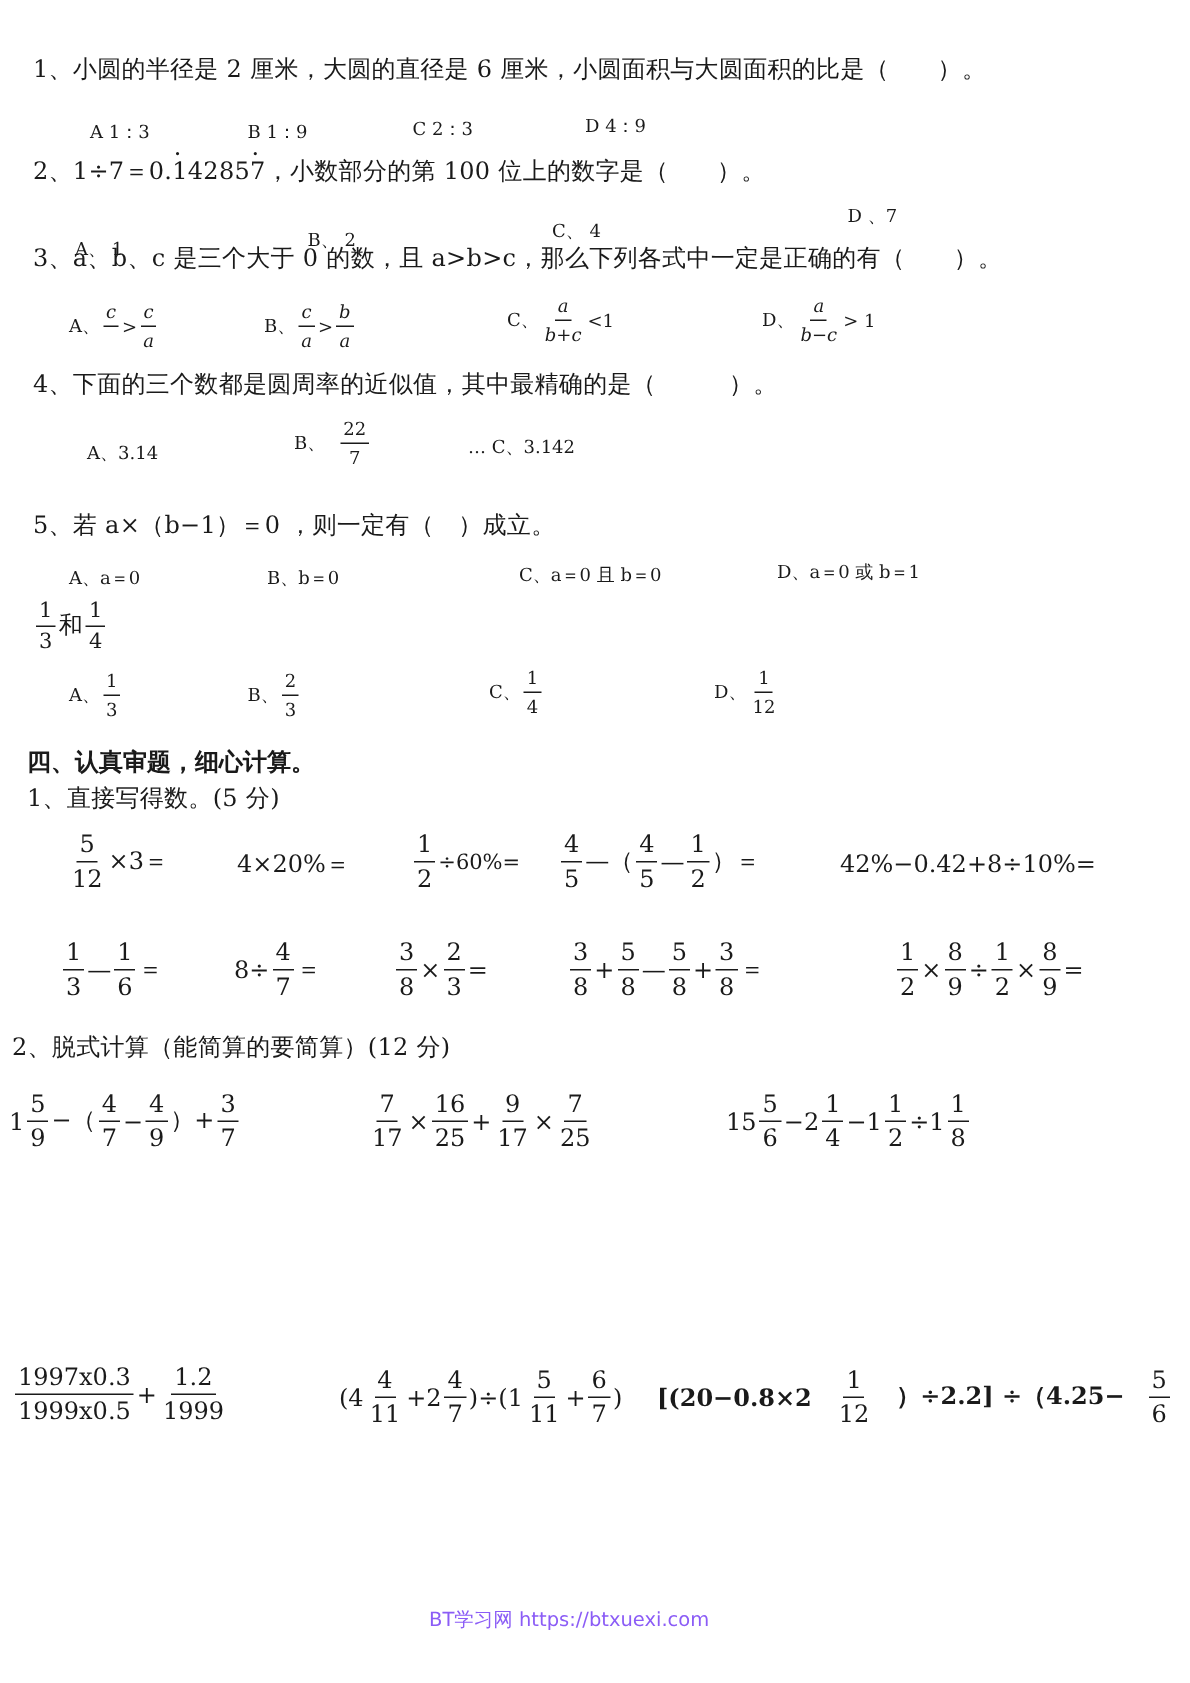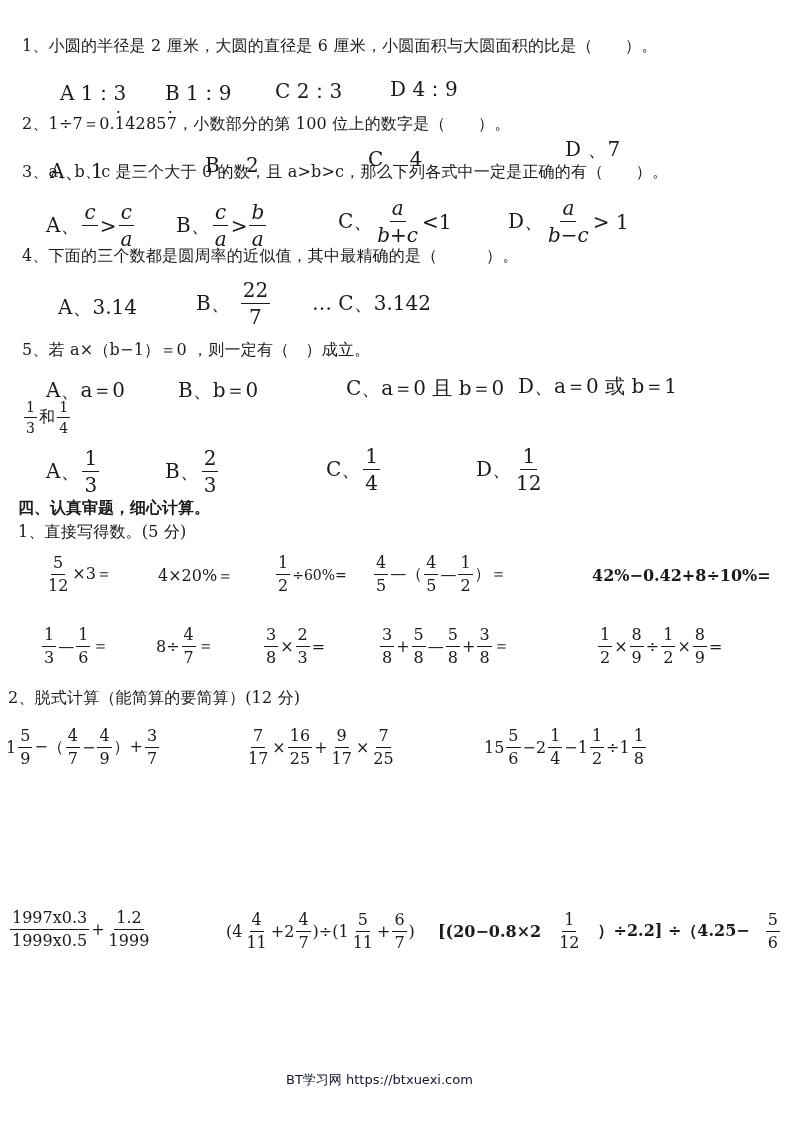--- a/index.html
+++ b/index.html
@@ -2,44 +2,44 @@
 <html><head>
 <meta charset="utf-8">
 <style>
   html, body { margin: 0; padding: 0; }
   body {
     width: 793px; height: 1122px; background: #ffffff; position: relative; overflow: hidden;
     font-family: "DejaVu Serif", "Liberation Serif", serif; color: #1a1a1a;
   }
   .abs { position: absolute; white-space: nowrap; }
   .q { font-size: 16px; letter-spacing: 0.2px; }
-  .opt { font-size: 20px; }
+  .opt { font-size: 12px; }
   .sec { font-size: 16px; font-weight: bold; }
   .frac { display: inline-flex; flex-direction: column; align-items: center; vertical-align: middle; line-height: 1; margin: 0 2px; font-style: normal; }
   .frac .num { padding: 0 2px 3px; border-bottom: 1.3px solid #1a1a1a; }
   .frac .den { padding: 3px 2px 0; }
   .frac.it { font-style: italic; }
   .row { display: inline-flex; align-items: center; }
   .expr { font-size: 16px; display: inline-flex; align-items: center; }
-  .footer { font-family: "DejaVu Sans", "Liberation Sans", sans-serif; font-size: 13px; color: #0f172a; }
+  .footer { font-family: "DejaVu Sans", "Liberation Sans", sans-serif; font-size: 13px; color: #8b5cf6; }
   .small { font-size: 14px; }
   .bold { font-weight: bold; gap: 14px; }
   .rep { position: relative; }
   .rep::before { content: "·"; position: absolute; top: -11px; left: 1px; font-size: 16px; }
 </style>
 </head>
 <body>
 
 <div class="abs q" style="left:22px;top:36px;">1、小圆的半径是 2 厘米，大圆的直径是 6 厘米，小圆面积与大圆面积的比是（　　）。</div>
 <div class="abs opt" style="left:60px;top:80px;">A  1：3</div>
 <div class="abs opt" style="left:165px;top:80px;">B  1：9</div>
 <div class="abs opt" style="left:275px;top:78px;">C  2：3</div>
 <div class="abs opt" style="left:390px;top:76px;">D  4：9</div>
 
-<div class="abs q" style="left:22px;top:114px;">
+<div class="abs q" style="left:22px;top:104px;">
   <span>2、1÷7＝0.</span><span class="rep">1</span><span>4285</span><span class="rep">7</span><span>，小数部分的第 100 位上的数字是（　　）。</span>
 </div>
 <div class="abs opt" style="left:50px;top:158px;">A、 1</div>
 <div class="abs opt" style="left:205px;top:152px;">B、 2</div>
 <div class="abs opt" style="left:368px;top:146px;">C、 4</div>
 <div class="abs opt" style="left:565px;top:136px;">D 、7</div>
 
 <div class="abs q" style="left:22px;top:162px;">3、a、b、c 是三个大于 0 的数，且 a&gt;b&gt;c，那么下列各式中一定是正确的有（　　）。</div>
 <div class="abs opt row" style="left:46px;top:202px;">
   <span>A、</span>
@@ -167,21 +167,21 @@
       <span class="num">4</span>
       <span class="den">5</span>
     </span>
   <span>—</span>
   <span class="frac">
       <span class="num">1</span>
       <span class="den">2</span>
     </span>
   <span>）＝</span>
 </div>
-<div class="abs expr" style="left:592px;top:566px;font-weight:bold;">42%−0.42+8÷10%=</div>
+<div class="abs expr" style="left:560px;top:566px;">42%−0.42+8÷10%=</div>
 
 <div class="abs expr" style="left:40px;top:627px;">
   <span class="frac">
       <span class="num">1</span>
       <span class="den">3</span>
     </span>
   <span>—</span>
   <span class="frac">
       <span class="num">1</span>
       <span class="den">6</span>

